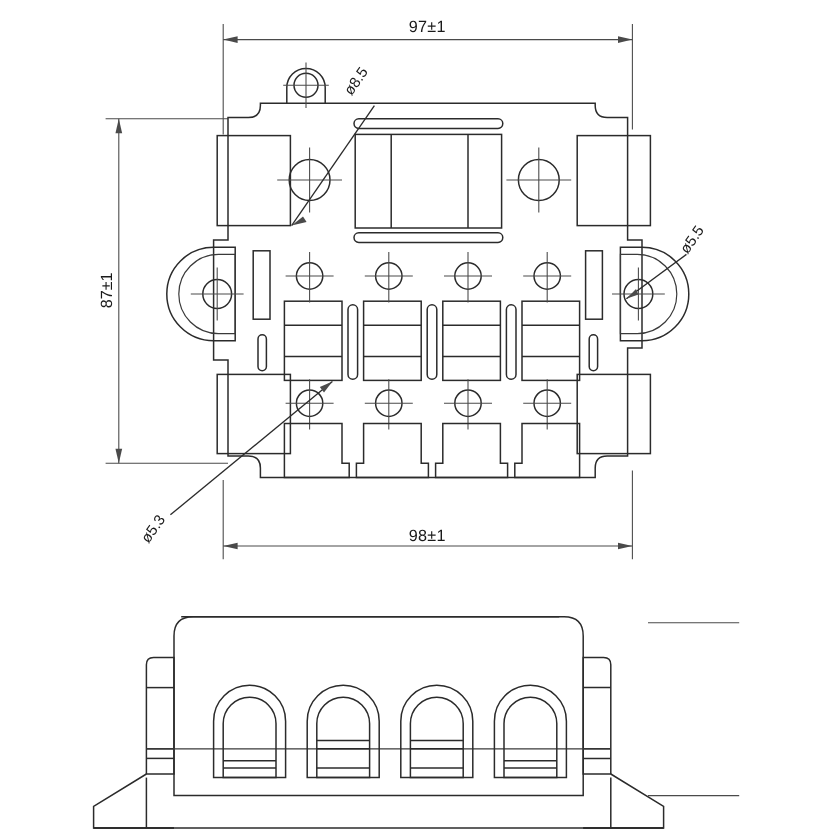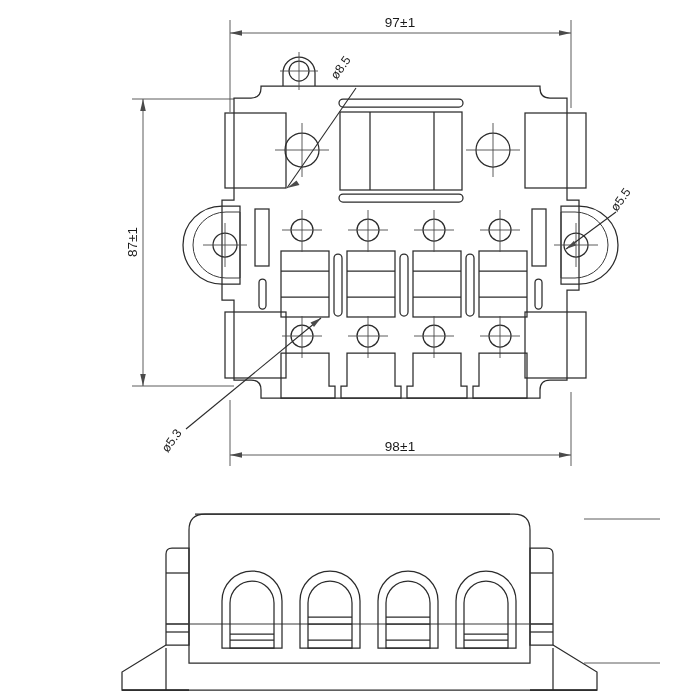--- a/index.html
+++ b/index.html
@@ -9,21 +9,20 @@
   }
   body {
     font-family: "Liberation Sans", sans-serif;
   }
   #drawing-root {
     position: relative;
     width: 616px;
     height: 700px;
     background: #ffffff;
     overflow: hidden;
-    margin-left: 44px;
   }
   svg.cad {
     display: block;
     width: 700px;
     height: 700px;
   }
   .outline {
     fill: none;
     stroke: #2b2b2b;
     stroke-width: 1.25;

